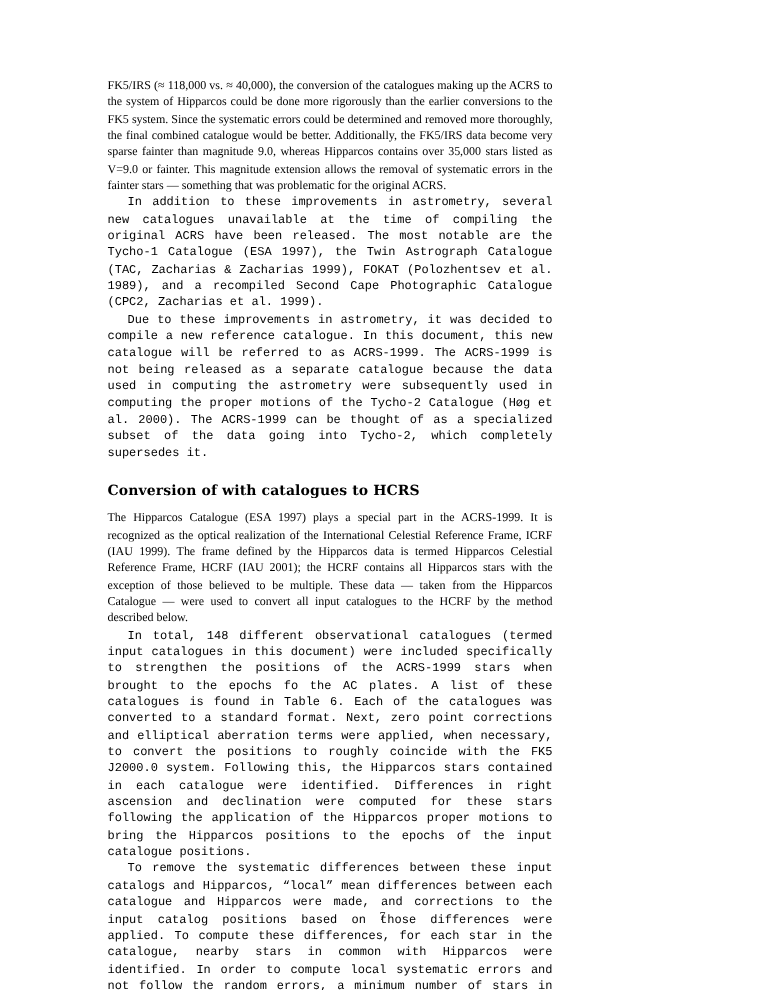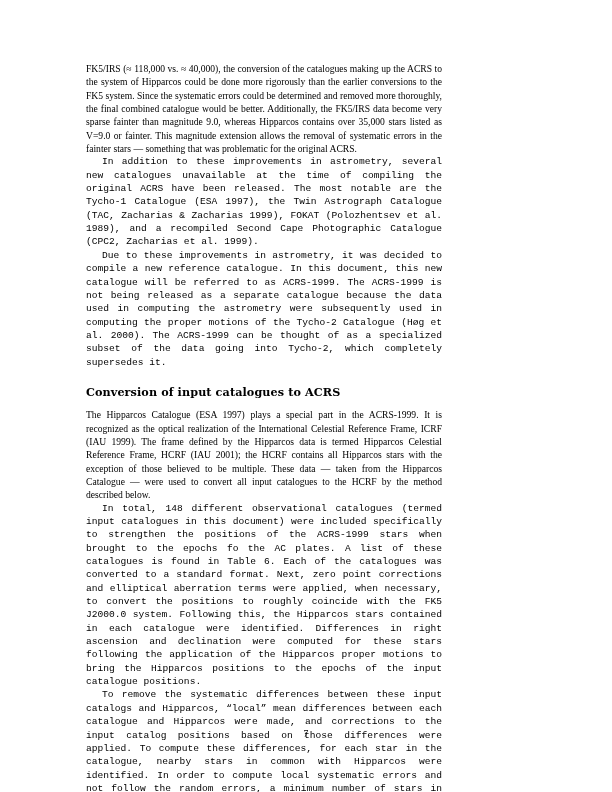--- a/index.html
+++ b/index.html
@@ -64,21 +64,21 @@
 <div class="page">
 
   <div class="body-text">
 
     <p class="para noindent">FK5/IRS (≈ 118,000 vs. ≈ 40,000), the conversion of the catalogues making up the ACRS to the system of Hipparcos could be done more rigorously than the earlier conversions to the FK5 system. Since the systematic errors could be determined and removed more thoroughly, the final combined catalogue would be better. Additionally, the FK5/IRS data become very sparse fainter than magnitude 9.0, whereas Hipparcos contains over 35,000 stars listed as V=9.0 or fainter. This magnitude extension allows the removal of systematic errors in the fainter stars — something that was problematic for the original ACRS.</p>
 
     <p class="para">In addition to these improvements in astrometry, several new catalogues unavailable at the time of compiling the original ACRS have been released. The most notable are the Tycho-1 Catalogue (ESA 1997), the Twin Astrograph Catalogue (TAC, Zacharias &amp; Zacharias 1999), FOKAT (Polozhentsev et al. 1989), and a recompiled Second Cape Photographic Catalogue (CPC2, Zacharias et al. 1999).</p>
 
     <p class="para">Due to these improvements in astrometry, it was decided to compile a new reference catalogue. In this document, this new catalogue will be referred to as ACRS-1999. The ACRS-1999 is not being released as a separate catalogue because the data used in computing the astrometry were subsequently used in computing the proper motions of the Tycho-2 Catalogue (Høg et al. 2000). The ACRS-1999 can be thought of as a specialized subset of the data going into Tycho-2, which completely supersedes it.</p>
 
-    <h2 class="section-head">Conversion of input catalogues to ACRS</h2>
+    <h2 class="section-head">Conversion of with catalogues to HCRS</h2>
 
     <p class="para noindent">The Hipparcos Catalogue (ESA 1997) plays a special part in the ACRS-1999. It is recognized as the optical realization of the International Celestial Reference Frame, ICRF (IAU 1999). The frame defined by the Hipparcos data is termed Hipparcos Celestial Reference Frame, HCRF (IAU 2001); the HCRF contains all Hipparcos stars with the exception of those believed to be multiple. These data — taken from the Hipparcos Catalogue — were used to convert all input catalogues to the HCRF by the method described below.</p>
 
     <p class="para">In total, 148 different observational catalogues (termed input catalogues in this document) were included specifically to strengthen the positions of the ACRS-1999 stars when brought to the epochs fo the AC plates. A list of these catalogues is found in Table 6. Each of the catalogues was converted to a standard format. Next, zero point corrections and elliptical aberration terms were applied, when necessary, to convert the positions to roughly coincide with the FK5 J2000.0 system. Following this, the Hipparcos stars contained in each catalogue were identified. Differences in right ascension and declination were computed for these stars following the application of the Hipparcos proper motions to bring the Hipparcos positions to the epochs of the input catalogue positions.</p>
 
     <p class="para">To remove the systematic differences between these input catalogs and Hipparcos, “local” mean differences between each catalogue and Hipparcos were made, and corrections to the input catalog positions based on those differences were applied. To compute these differences, for each star in the catalogue, nearby stars in common with Hipparcos were identified. In order to compute local systematic errors and not follow the random errors, a minimum number of stars in common to the input catalogue and Hipparcos had to be enforced. This minimum number was based on each input catalogue's random errors. For catalogues with large random errors, more Hipparcos stars were needed. The range in required Hipparcos stars was from 3 for the most accurate catalogues to 30 for the least accurate.</p>
 
   </div>
 
 </div>

